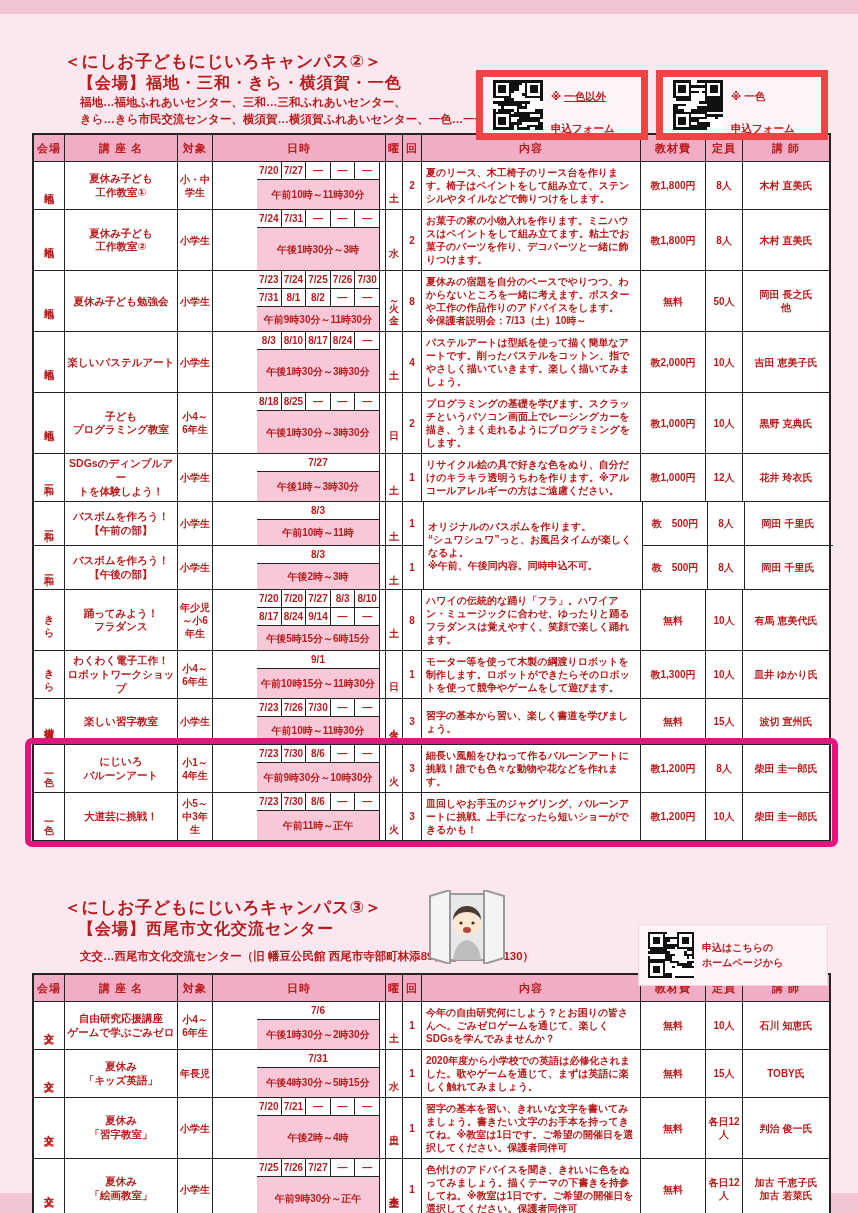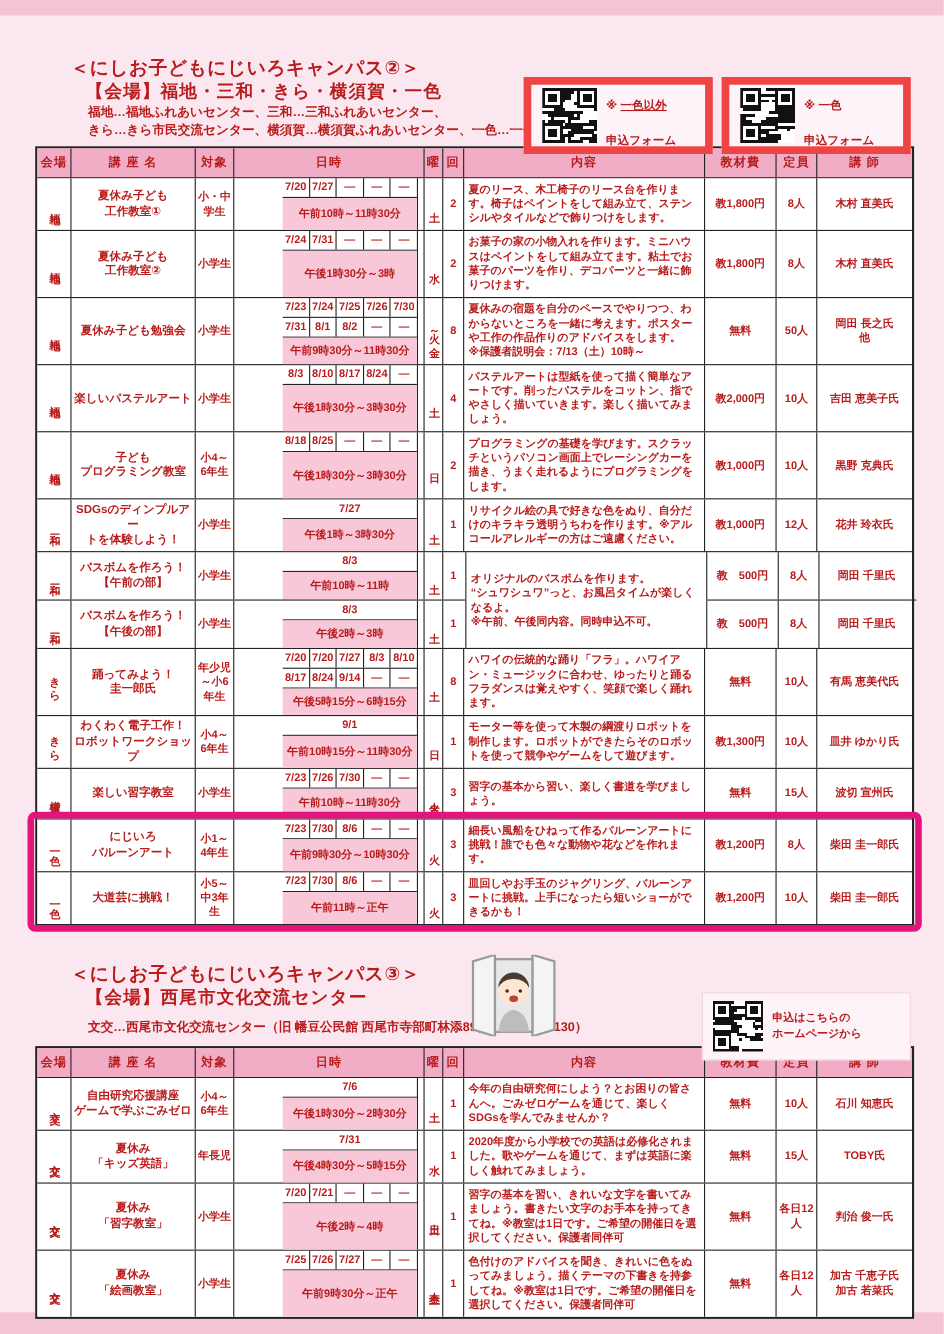--- a/index.html
+++ b/index.html
@@ -625,21 +625,21 @@
               <div class="td w-cap">8人</div>
               <div class="td w-teach">岡田 千里氏</div>
             </div>
           </div>
         </div>
         <div class="tr" style="min-height: 58px;">
           <div class="td w-venue">
             <span class="vert">きら</span>
           </div>
           <div class="td w-course">踊ってみよう！
-圭一郎氏</div>
+フラダンス</div>
           <div class="td w-target">年少児～小6年生</div>
           <div class="td w-dt dtc">
             <div class="dt-inner">
               <div class="drow">
                 <div class="dc">7/20</div>
                 <div class="dc">7/20</div>
                 <div class="dc">7/27</div>
                 <div class="dc">8/3</div>
                 <div class="dc">8/10</div>
               </div>
@@ -778,21 +778,21 @@
             </div>
             <div class="td w-fee">教1,200円</div>
             <div class="td w-cap">10人</div>
             <div class="td w-teach">柴田 圭一郎氏</div>
           </div>
         </div>
       </div>
 
     <div class="gap1"></div>
 
-    <div class="sec-head" style="margin-top:8px;">
+    <div class="sec-head" style="margin-top:30px;">
       <div class="sec-title">＜にしお子どもにじいろキャンパス③＞</div>
       <div class="sec-venue">【会場】西尾市文化交流センター</div>
       <div class="sec-note" style="margin-top:8px;">文交…西尾市文化交流センター（旧 幡豆公民館 西尾市寺部町林添89番地1 ☎63-0130）</div>
 
       <span class="illus">
         <svg width="82" height="74" viewBox="0 0 82 74">
           <polygon points="4,6 24,0 24,74 4,68" fill="#f4f4f4" stroke="#9a9a9a" stroke-width="2"></polygon>
           <polygon points="78,6 58,0 58,74 78,68" fill="#f4f4f4" stroke="#9a9a9a" stroke-width="2"></polygon>
           <rect x="24" y="4" width="34" height="66" fill="#e8e8e8" stroke="#9a9a9a" stroke-width="2"></rect>
           <path d="M41 50 q-12 2 -14 20 h28 q-2 -18 -14 -20" fill="#bdbdbd"></path>

